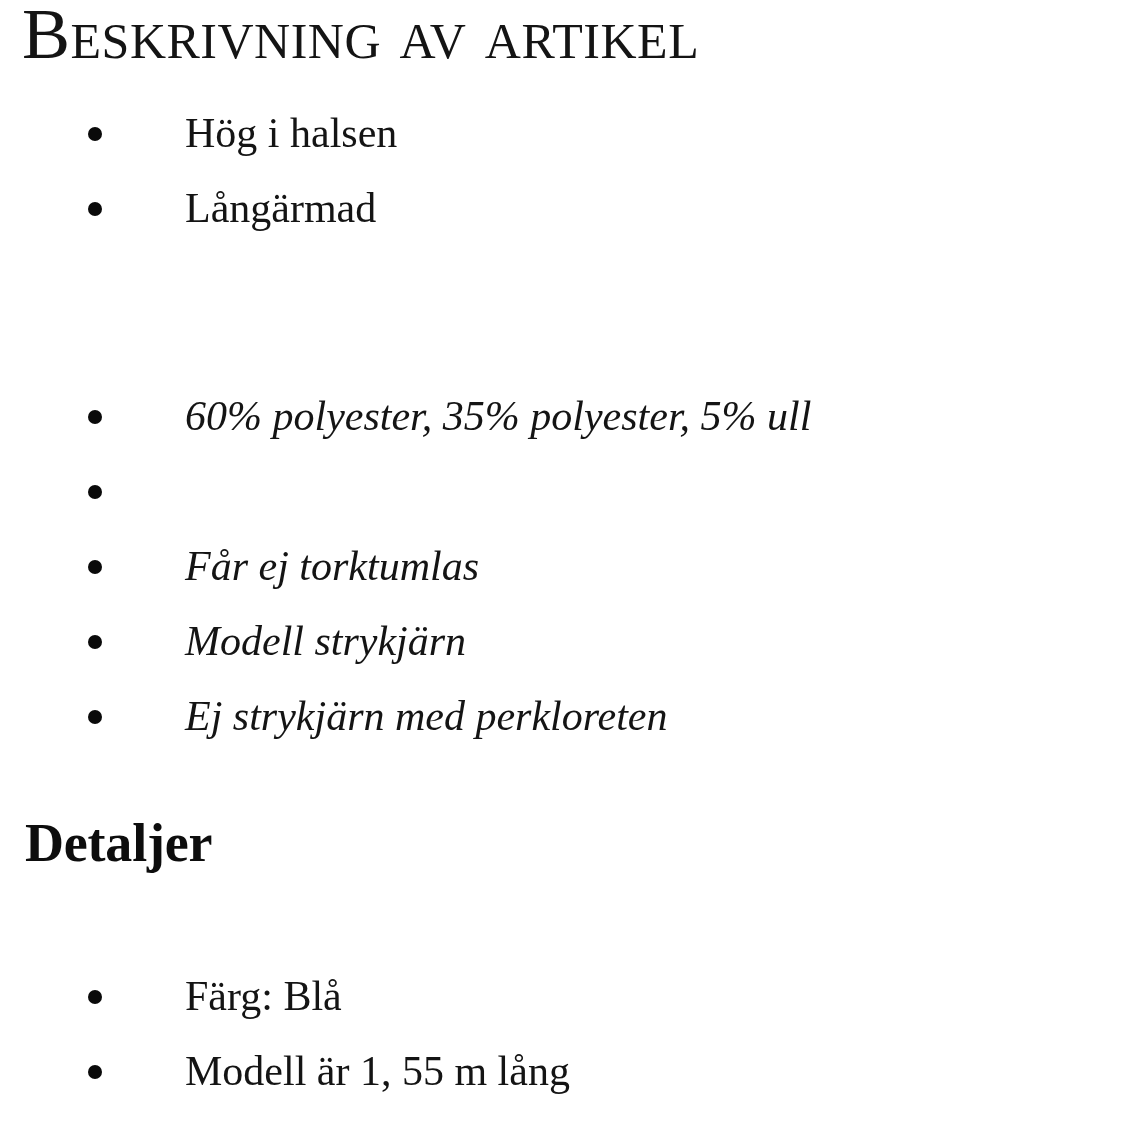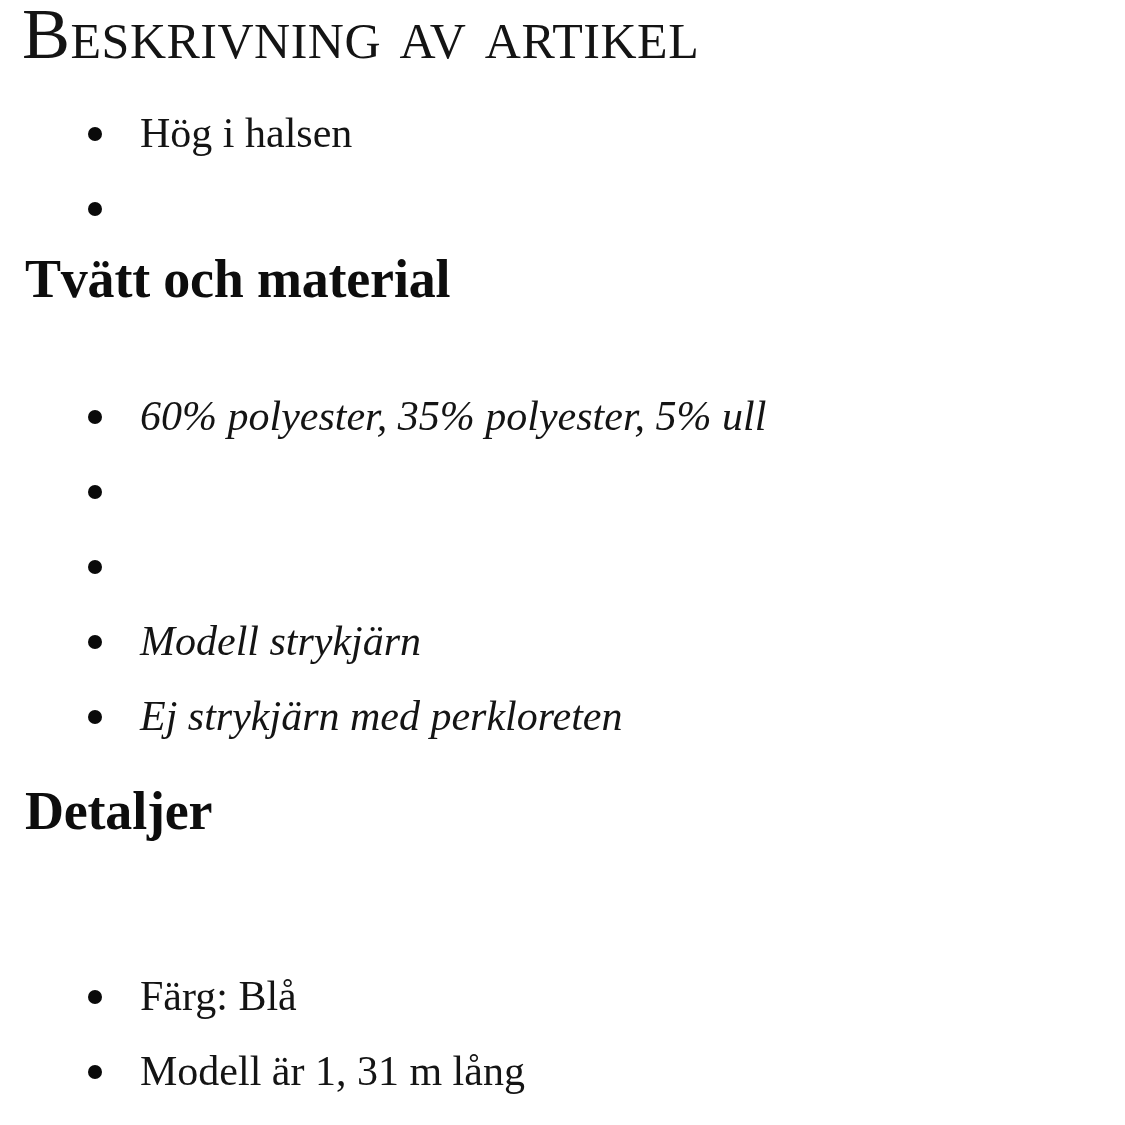--- a/index.html
+++ b/index.html
@@ -55,21 +55,21 @@
     margin: 0;
     font-family: "Liberation Serif", "DejaVu Serif", serif;
     font-weight: 700;
     font-size: 54px;
     line-height: 1.0;
     letter-spacing: -0.2px;
     color: #0d0d0d;
     white-space: nowrap;
   }
   #heading-tvatt { top: 252px; }
-  #heading-detaljer { top: 784px; }
+  #heading-detaljer { top: 816px; }
 
   
   .bullet-list {
     position: absolute;
     left: 0;
     margin: 0;
     padding: 0;
     list-style: none;
   }
   #list-beskrivning { top: 106px; }
@@ -93,70 +93,72 @@
     top: 21px;
     width: 14px;
     height: 14px;
     border-radius: 50%;
     background: #0a0a0a;
     display: block;
   }
   .bullet-item .bullet-text {
     display: inline-block;
     vertical-align: top;
+    margin-left: 45px;
   }
 </style>
 </head>
 <body>
 
 <div class="page">
 
   <h1 class="doc-title" id="doc-title">
     <span class="sc-first">B</span><span class="sc-rest">eskrivning av artikel</span>
   </h1>
 
   <ul class="bullet-list" id="list-beskrivning">
     <li class="bullet-item">
       <span class="bullet-marker"></span>
       <span class="bullet-text">Hög i halsen</span>
     </li>
     <li class="bullet-item">
       <span class="bullet-marker"></span>
+      <span class="bullet-text">Långärmad</span>
     </li>
   </ul>
 
-  <h2 class="section-heading" id="heading-tvatt">Tvätt och material</h2>
 
   <ul class="bullet-list" id="list-tvatt">
     <li class="bullet-item">
       <span class="bullet-marker"></span>
       <span class="bullet-text">60% polyester, 35% polyester, 5% ull</span>
     </li>
     <li class="bullet-item">
       <span class="bullet-marker"></span>
     </li>
     <li class="bullet-item">
       <span class="bullet-marker"></span>
+      <span class="bullet-text">Får ej torktumlas</span>
     </li>
     <li class="bullet-item">
       <span class="bullet-marker"></span>
       <span class="bullet-text">Modell strykjärn</span>
     </li>
     <li class="bullet-item">
       <span class="bullet-marker"></span>
       <span class="bullet-text">Ej strykjärn med perkloreten</span>
     </li>
   </ul>
 
   <h2 class="section-heading" id="heading-detaljer">Detaljer</h2>
 
   <ul class="bullet-list" id="list-detaljer">
     <li class="bullet-item">
       <span class="bullet-marker"></span>
       <span class="bullet-text">Färg: Blå</span>
     </li>
     <li class="bullet-item">
       <span class="bullet-marker"></span>
-      <span class="bullet-text">Modell är 1, 31 m lång</span>
+      <span class="bullet-text">Modell är 1, 55 m lång</span>
     </li>
   </ul>
 
 </div>
 
 </body></html>

